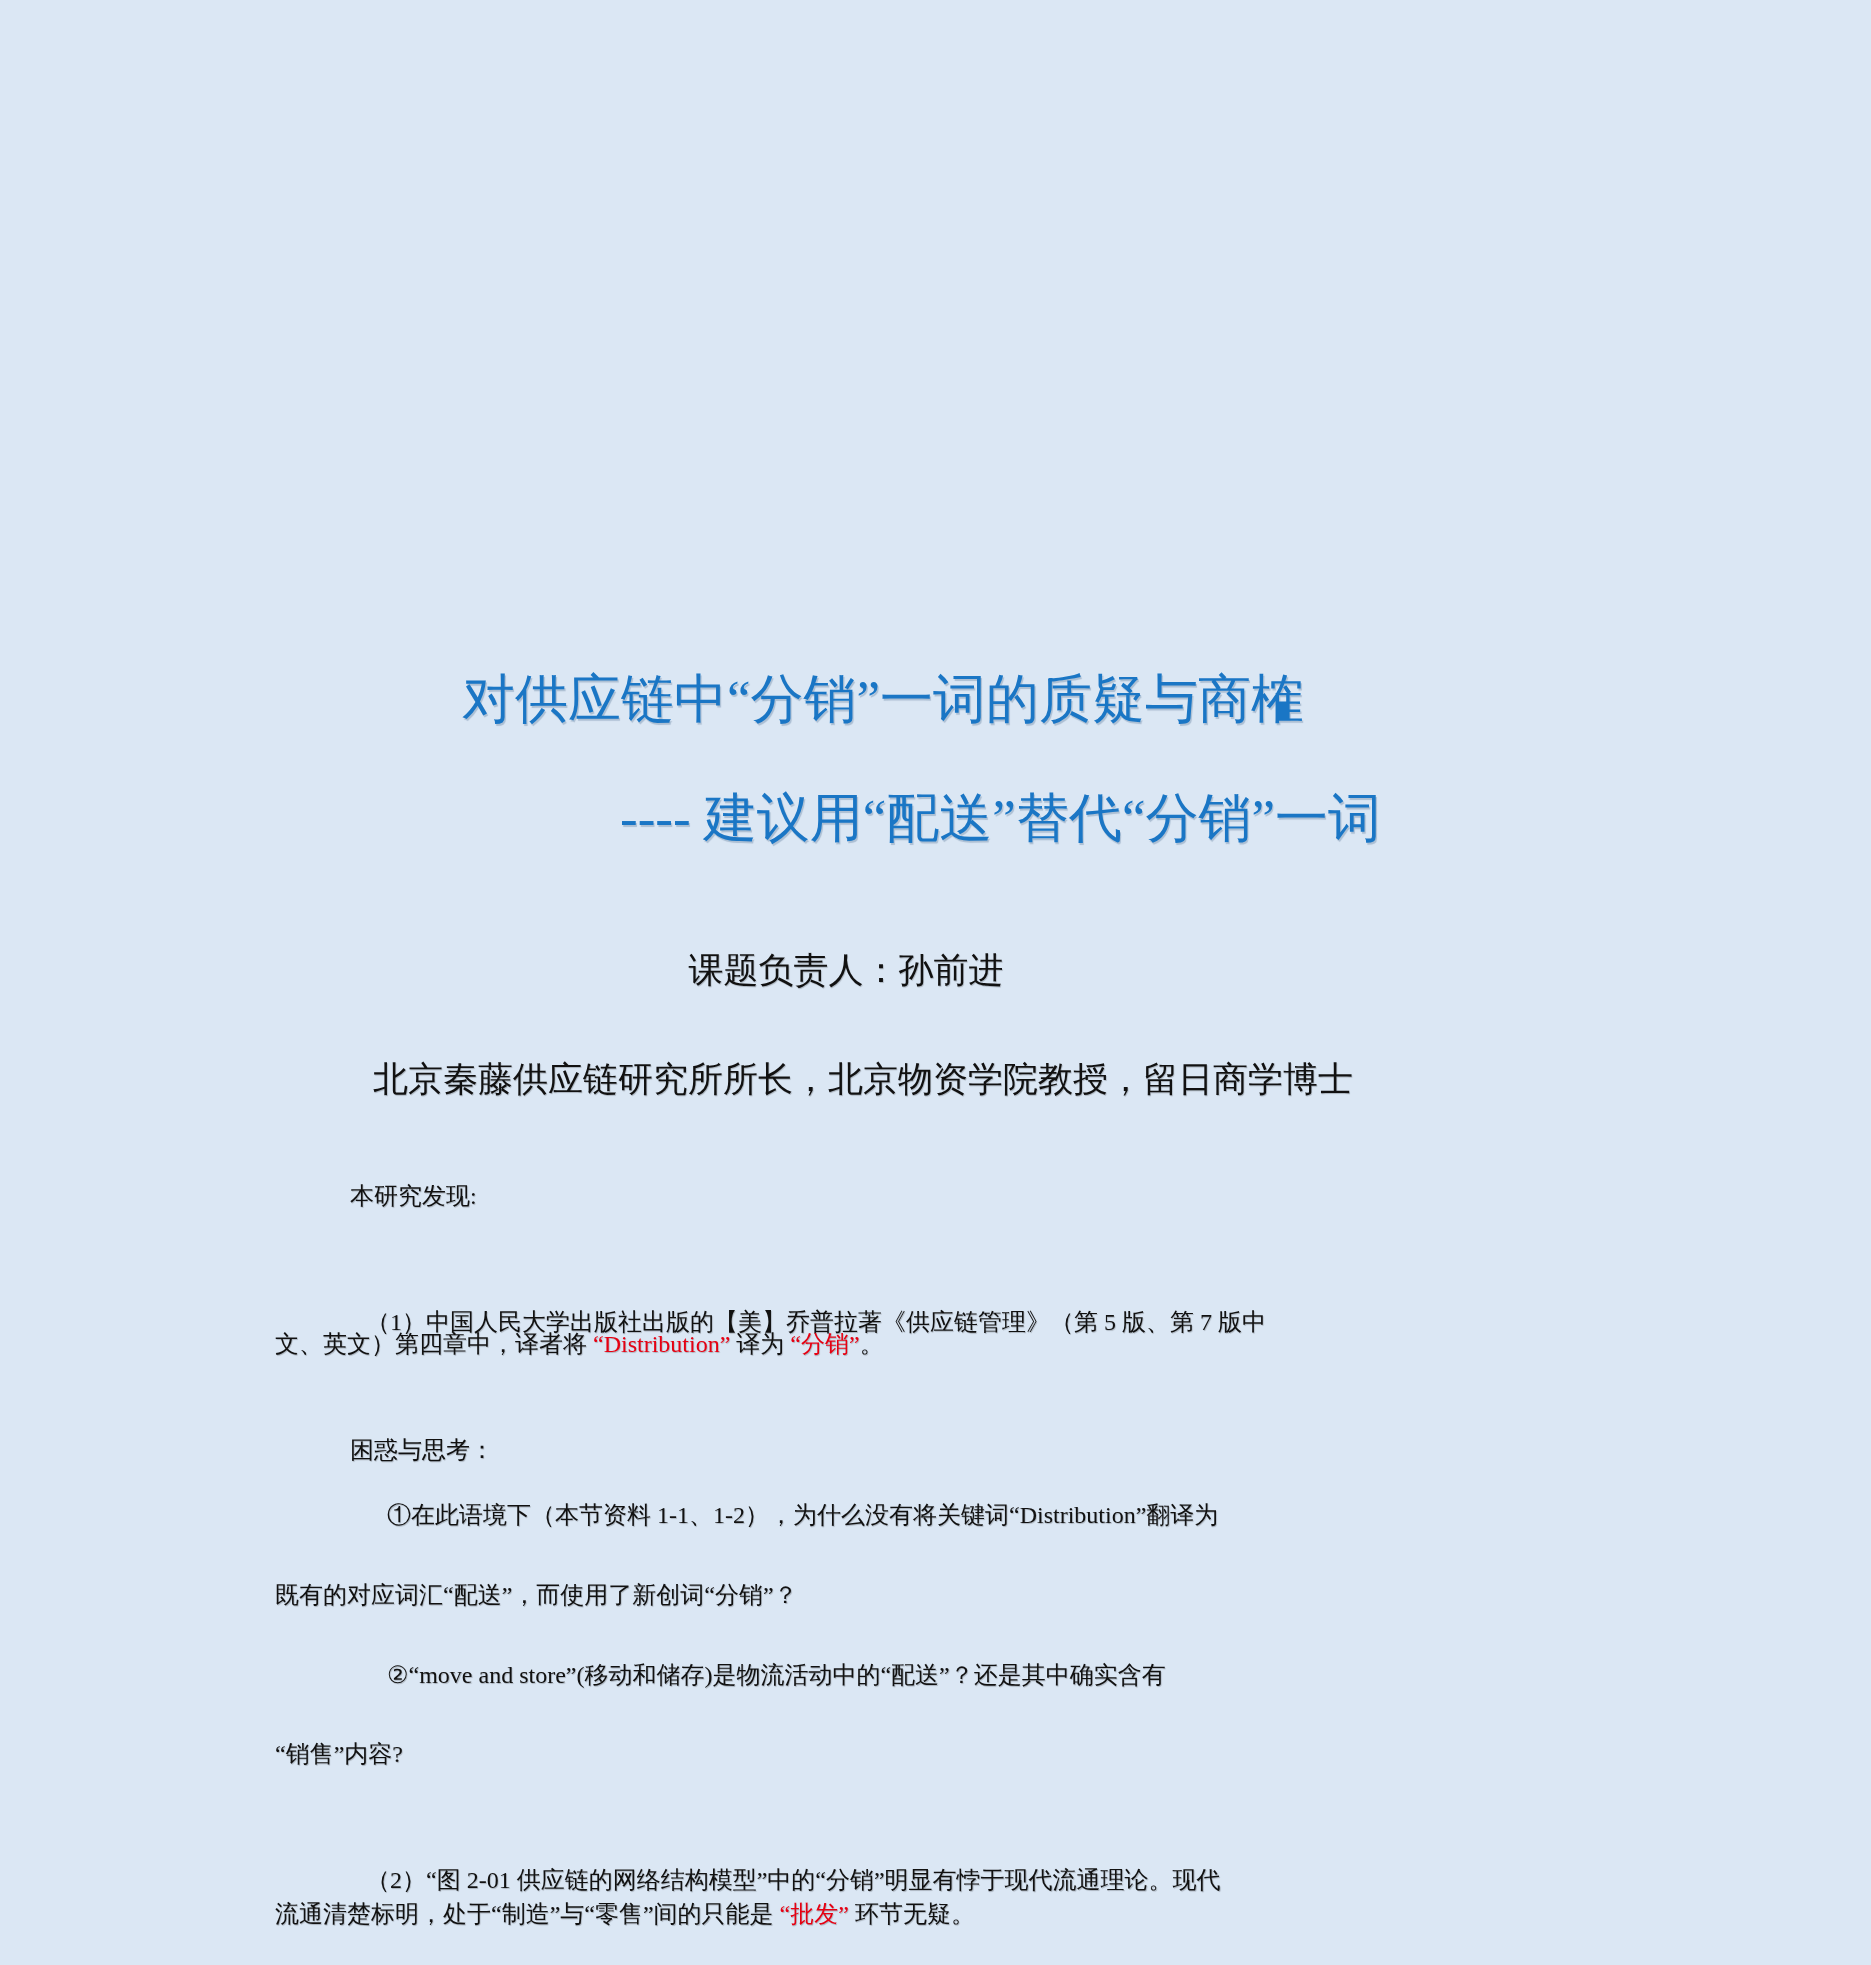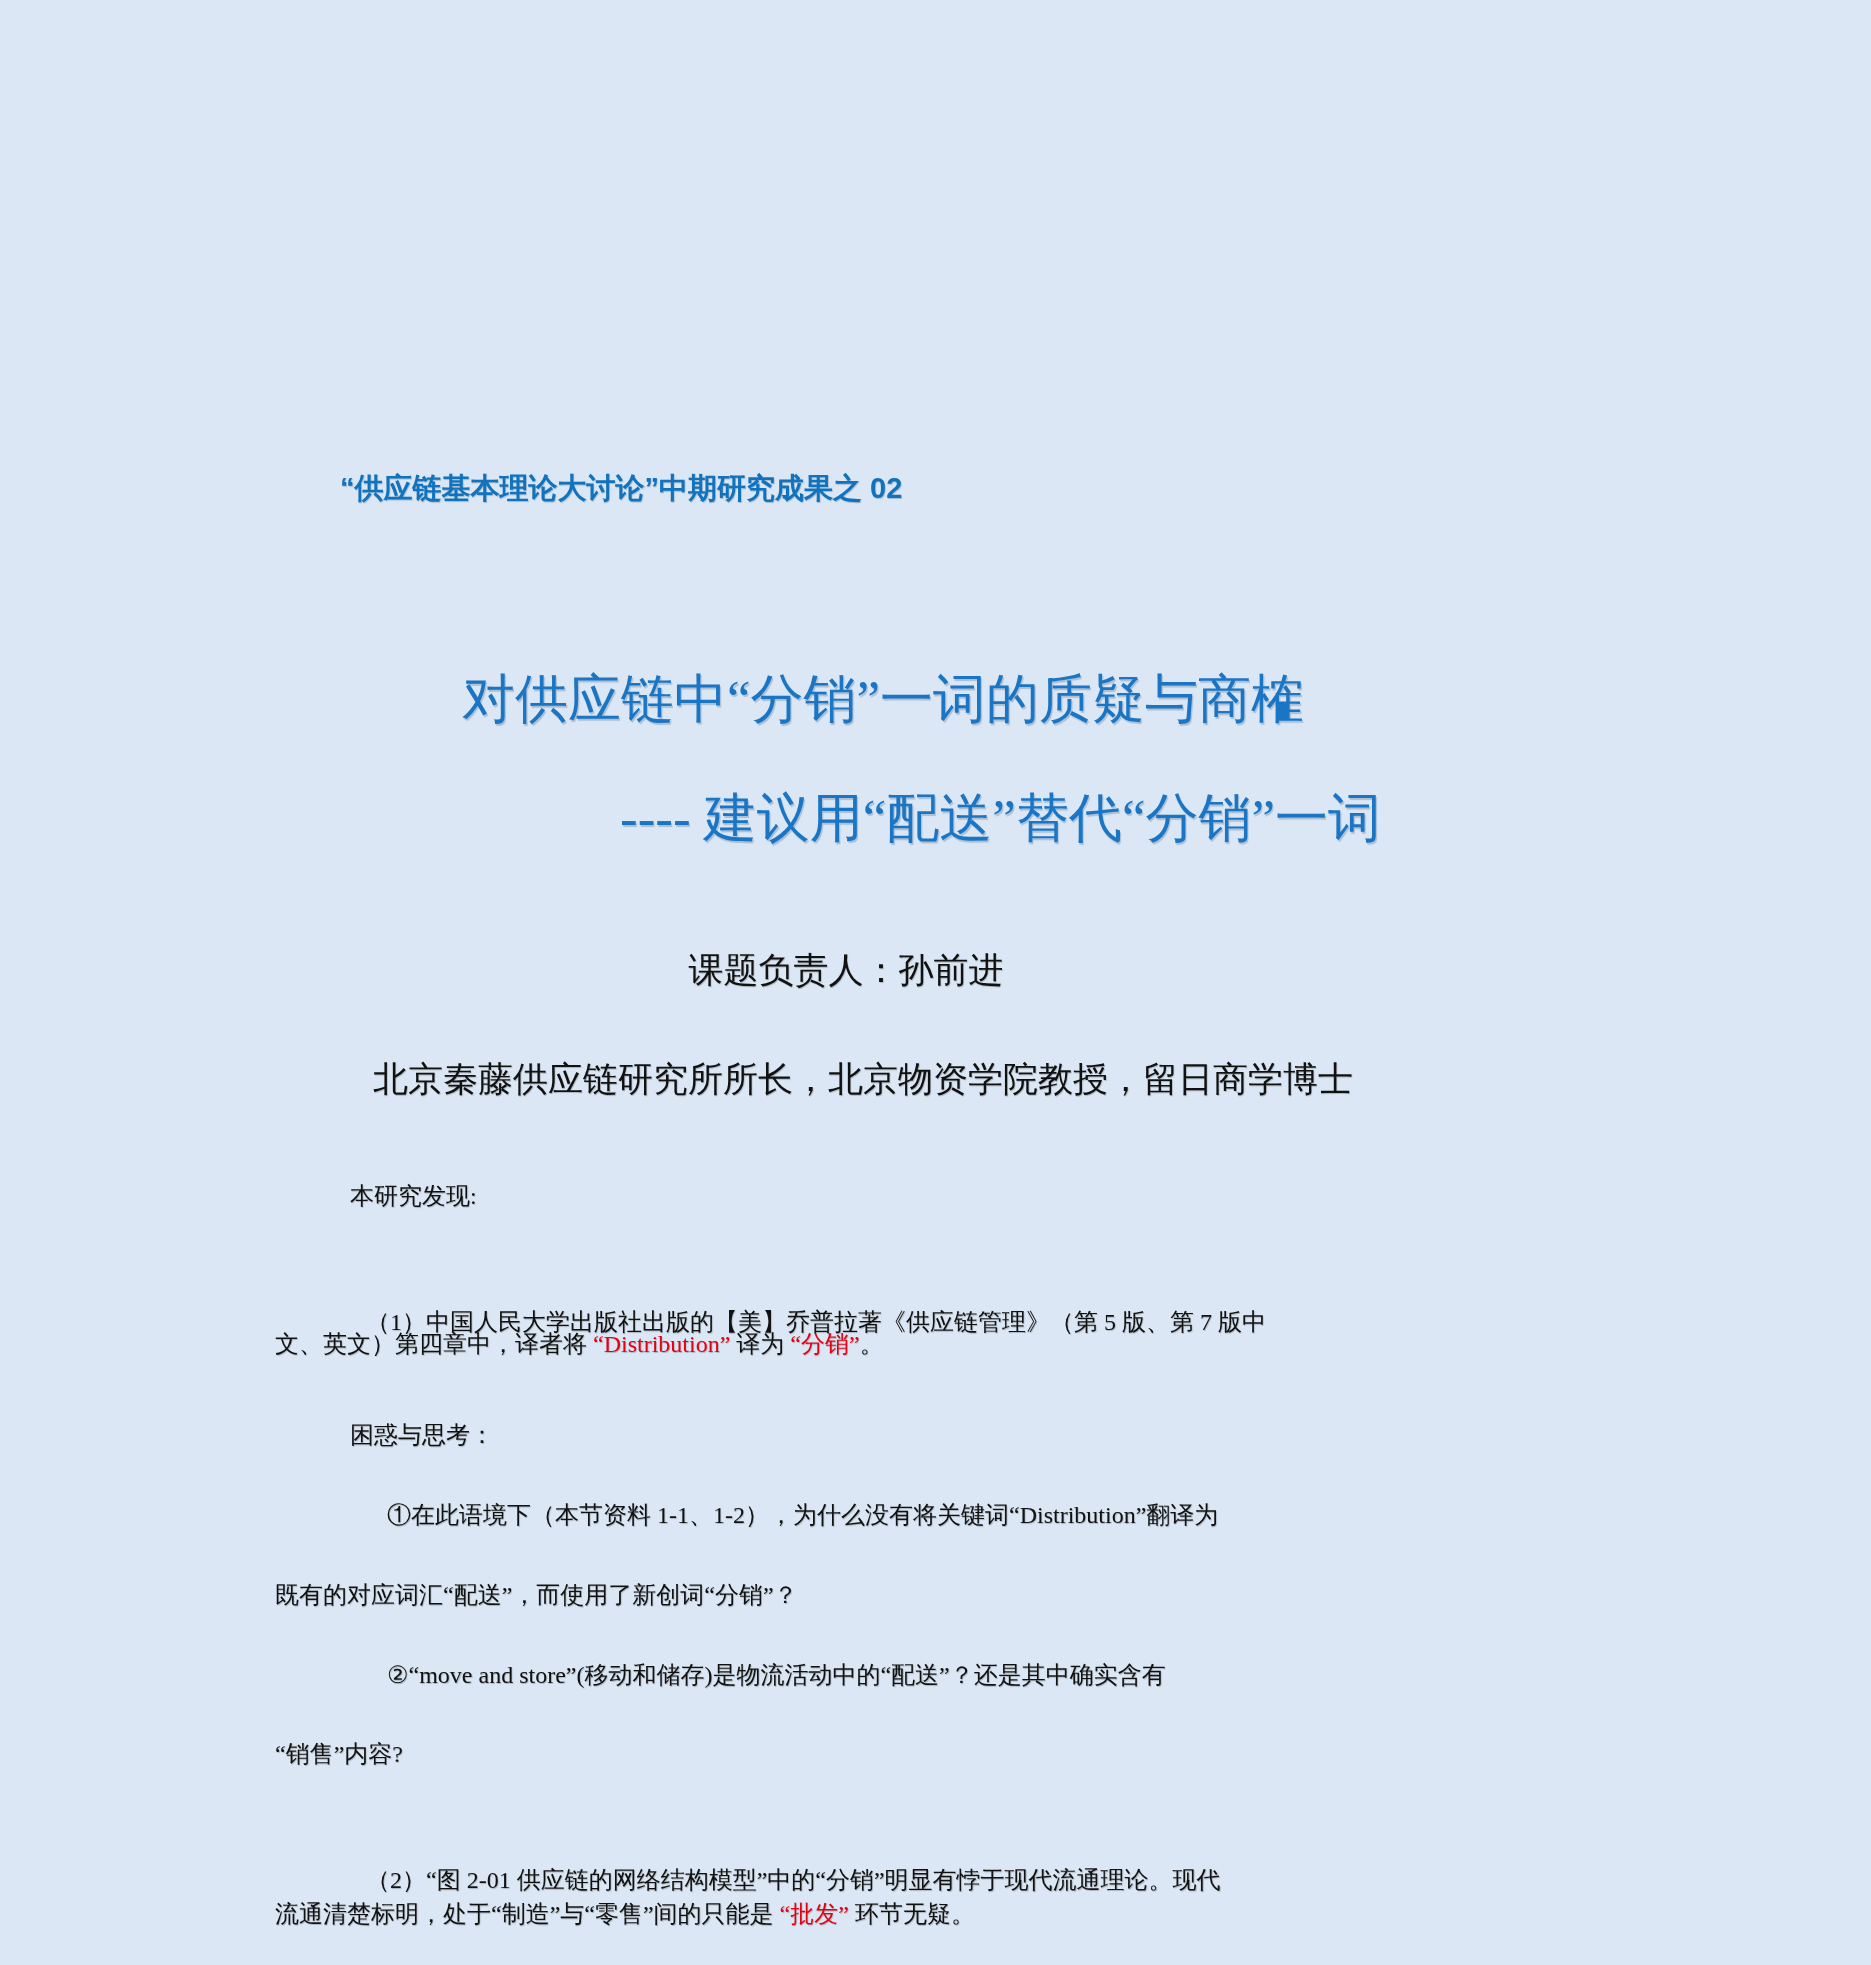--- a/index.html
+++ b/index.html
@@ -51,35 +51,34 @@
   .ind-para{padding-left:75px;}
   .ind-num{padding-left:91px;margin-top:46px;}
   .ind-circ{padding-left:112px;}
   .c-red{color:var(--red);}
 </style>
 </head>
 <body>
 
 <div class="page">
 
-  <div class="series-label">“供应链基本理论大讨论”中期研究成果之 02</div>
 
   <div class="doc-title l1">对供应链中“分销”一词的质疑与商榷</div>
 
   <div class="doc-title l2">---- 建议用“配送”替代“分销”一词</div>
 
   <div class="byline leader">课题负责人：孙前进</div>
 
   <div class="byline affil">北京秦藤供应链研究所所长，北京物资学院教授，留日商学博士</div>
 
   <div class="body-text" id="bodyText">
       <div class="body-line ind-para" style="top: 0px;"><span>本研究发现:</span></div>
       <div class="body-line ind-num" style="top: 80px;"><span>（1）中国人民大学出版社出版的【美】乔普拉著《供应链管理》（第 5 版、第 7 版中</span></div>
       <div class="body-line" style="top: 148px;"><span>文、英文）第四章中，译者将 </span><span class="c-red">“Distribution”</span><span> 译为 </span><span class="c-red">“分销”</span><span>。</span></div>
-      <div class="body-line ind-para" style="top: 239px; text-align: right;"><span>困惑与思考：</span></div>
+      <div class="body-line ind-para" style="top: 254px; text-align: right;"><span>困惑与思考：</span></div>
       <div class="body-line ind-circ" style="top: 319px; text-align: right;"><span>①在此语境下（本节资料 1-1、1-2），为什么没有将关键词“Distribution”翻译为</span></div>
       <div class="body-line" style="top: 399px;"><span>既有的对应词汇“配送”，而使用了新创词“分销”？</span></div>
       <div class="body-line ind-circ" style="top: 479px;"><span>②“move and store”(移动和储存)是物流活动中的“配送”？还是其中确实含有</span></div>
       <div class="body-line" style="top: 558px;"><span>“销售”内容?</span></div>
       <div class="body-line ind-num" style="top: 638px;"><span>（2）“图 2-01 供应链的网络结构模型”中的“分销”明显有悖于现代流通理论。现代</span></div>
       <div class="body-line" style="top: 718px;"><span>流通清楚标明，处于“制造”与“零售”间的只能是 </span><span class="c-red">“批发”</span><span> 环节无疑。</span></div>
     </div>
 
 </div>
 

